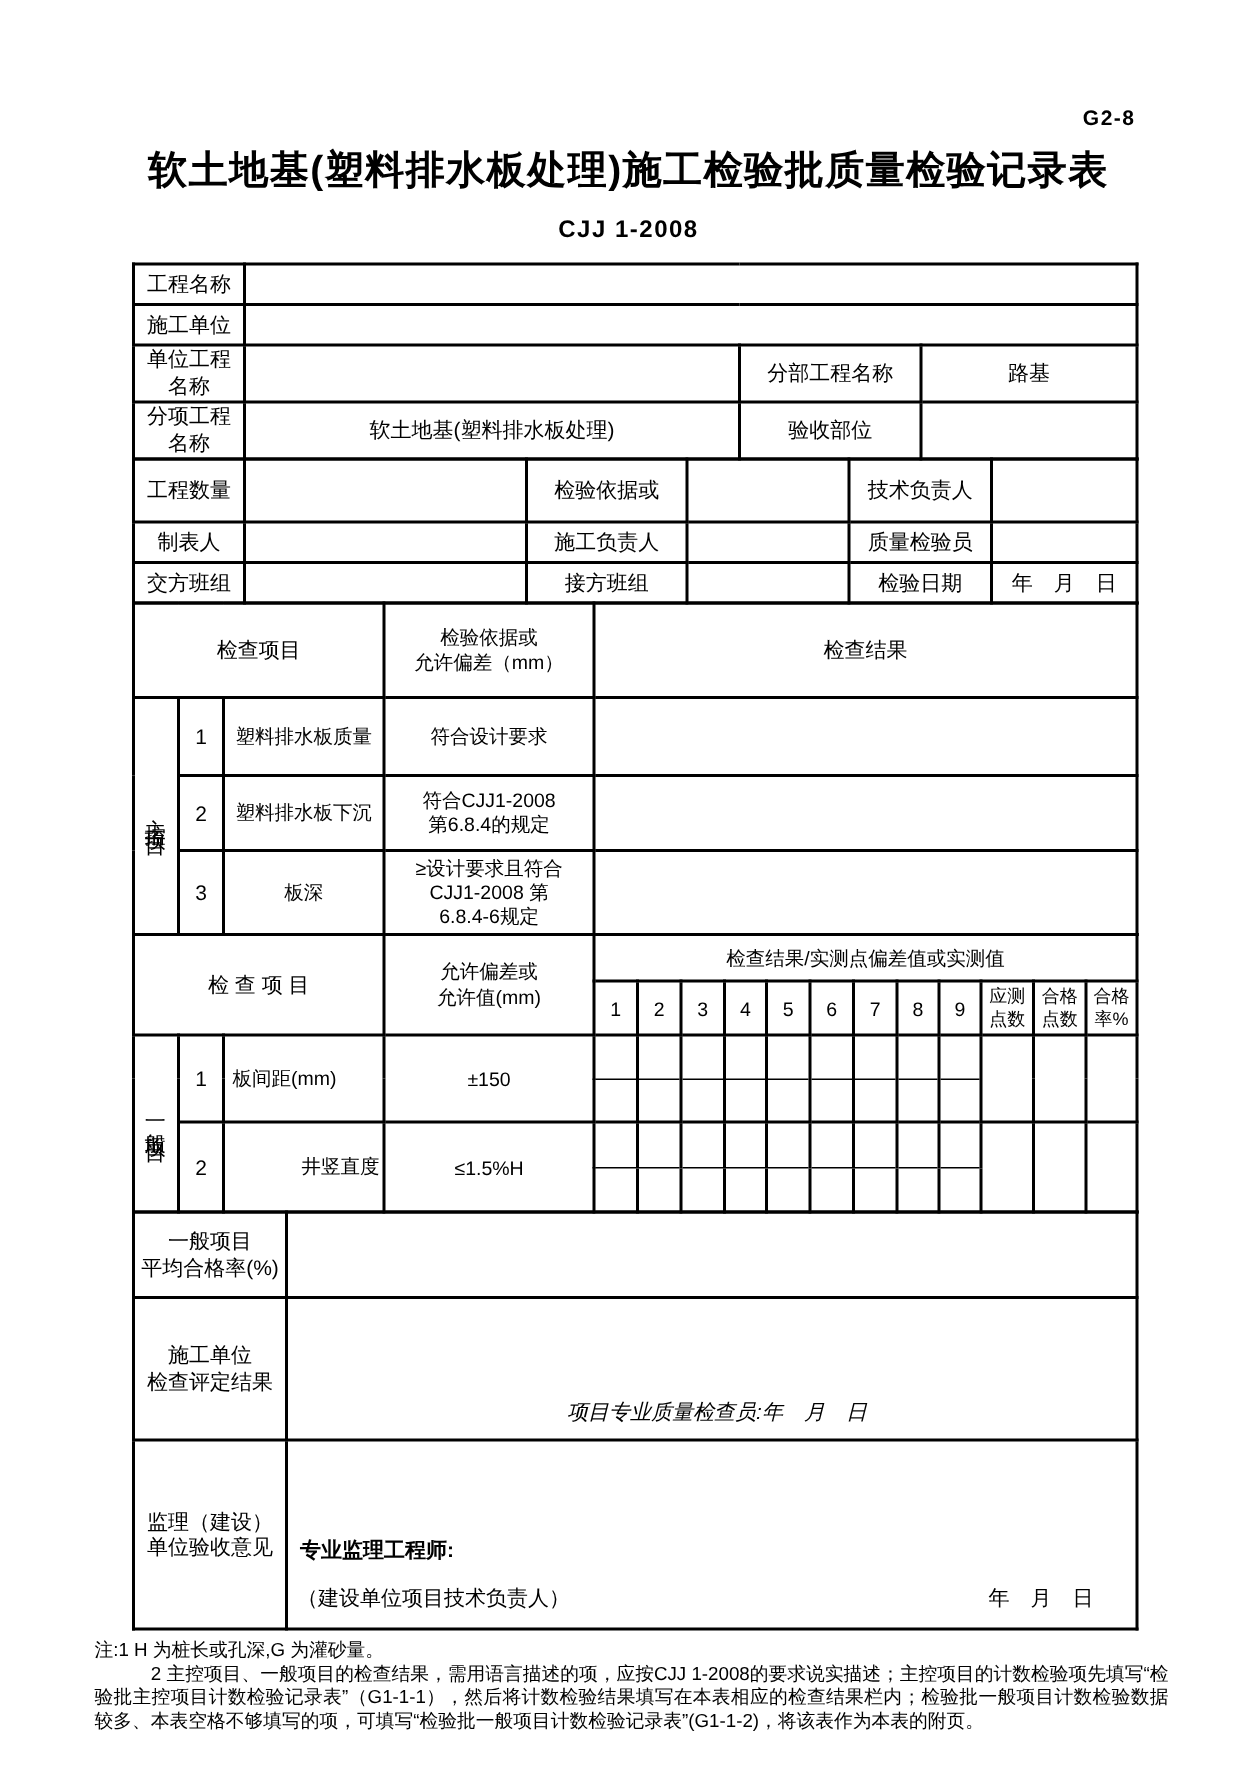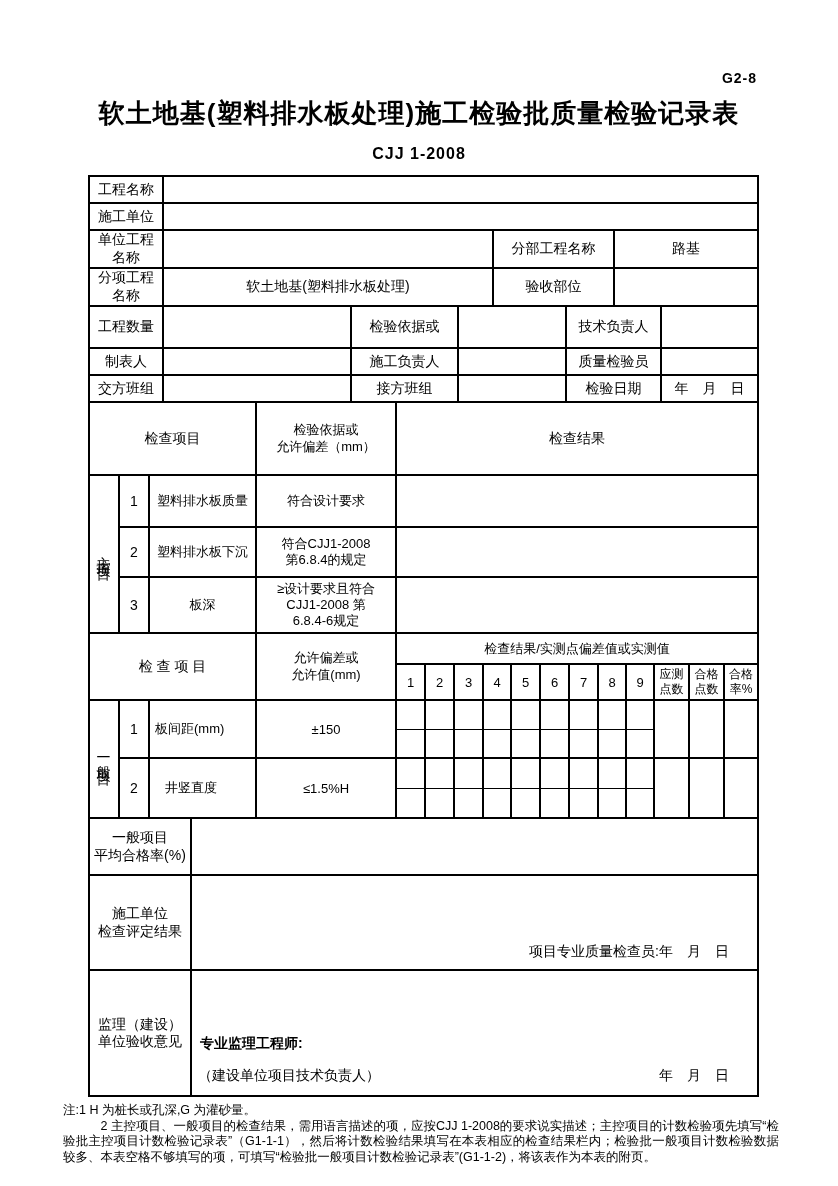--- a/index.html
+++ b/index.html
@@ -57,24 +57,25 @@
     font-size: 14px;
     display: inline-block;
   }
   .thin-b { border-bottom-width: 1px; }
   .thin-t { border-top-width: 1px; }
   td.rel { position: relative; }
   .sign-line {
     position: absolute;
     left: 0; right: 0; bottom: 8px;
     display: flex;
-    justify-content: flex-end;
+    justify-content: center;
     align-items: flex-end;
     padding: 0 28px 0 35px;
     font-size: 14px;
+    font-style: italic;
   }
   .sign-block {
     position: absolute;
     left: 0; right: 0; bottom: 10px;
     text-align: left;
     font-size: 14px;
   }
   .sign-block .row1 { padding-left: 8px; margin-bottom: 14px; }
   .sign-block .row2 {
     display: flex;
@@ -170,21 +171,21 @@
 
   <table>
     <colgroup>
         <col style="width:30px">
         <col style="width:30px">
         <col style="width:107px">
         <col style="width:140px">
         <col style="width:362px">
       </colgroup>
     <tbody>
-        <tr style="height:73px">
+        <tr style="height:63px">
       <td colspan="3">检查项目</td>
       <td class="ml small">检验依据或
 允许偏差（mm）</td>
       <td>检查结果</td>
     </tr>
     <tr style="height:52px">
       <td rowspan="3"><span class="vtext">主控项目</span></td>
       <td>1</td>
       <td class="small">塑料排水板质量</td>
       <td class="small">符合设计要求</td>
@@ -275,21 +276,21 @@
       <td class="thin-t"></td>
       <td class="thin-t"></td>
       <td class="thin-t"></td>
       <td class="thin-t"></td>
       <td class="thin-t"></td>
       <td class="thin-t"></td>
       <td class="thin-t"></td>
     </tr>
     <tr style="height:30px">
       <td rowspan="2">2</td>
-      <td rowspan="2" class="small" style="text-align:left;padding-left:15px">井竖直度</td>
+      <td rowspan="2" class="small" style="text-align:right;padding-left:15px">井竖直度</td>
       <td rowspan="2" class="small">≤1.5%H</td>
       <td class="thin-b"></td>
       <td class="thin-b"></td>
       <td class="thin-b"></td>
       <td class="thin-b"></td>
       <td class="thin-b"></td>
       <td class="thin-b"></td>
       <td class="thin-b"></td>
       <td class="thin-b"></td>
       <td class="thin-b"></td>

